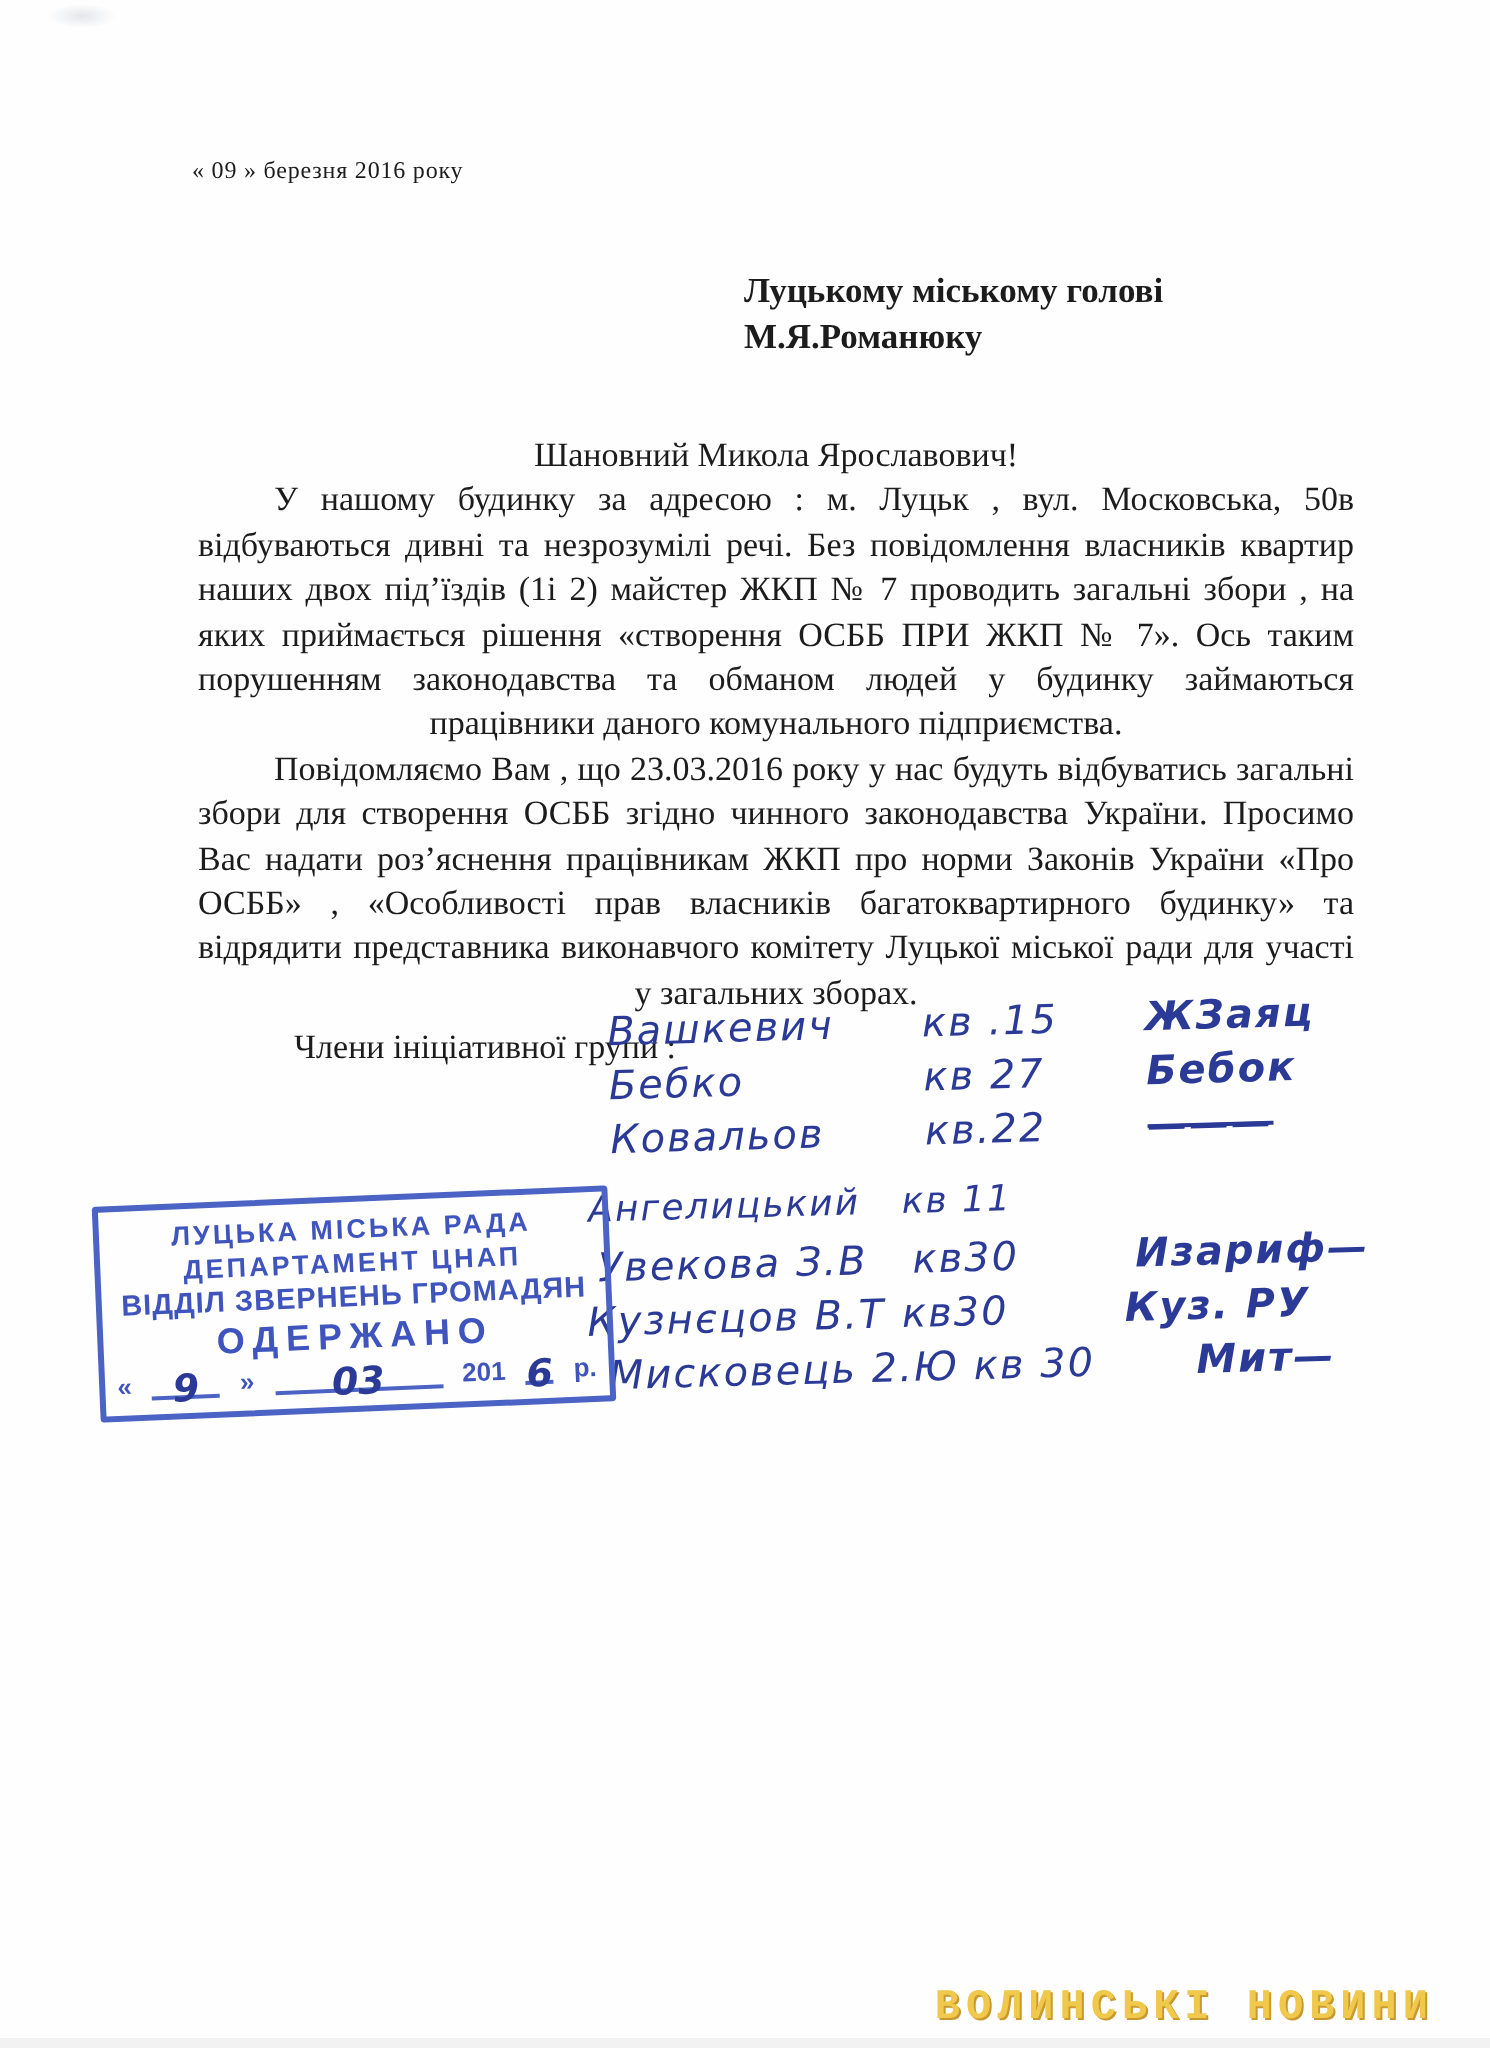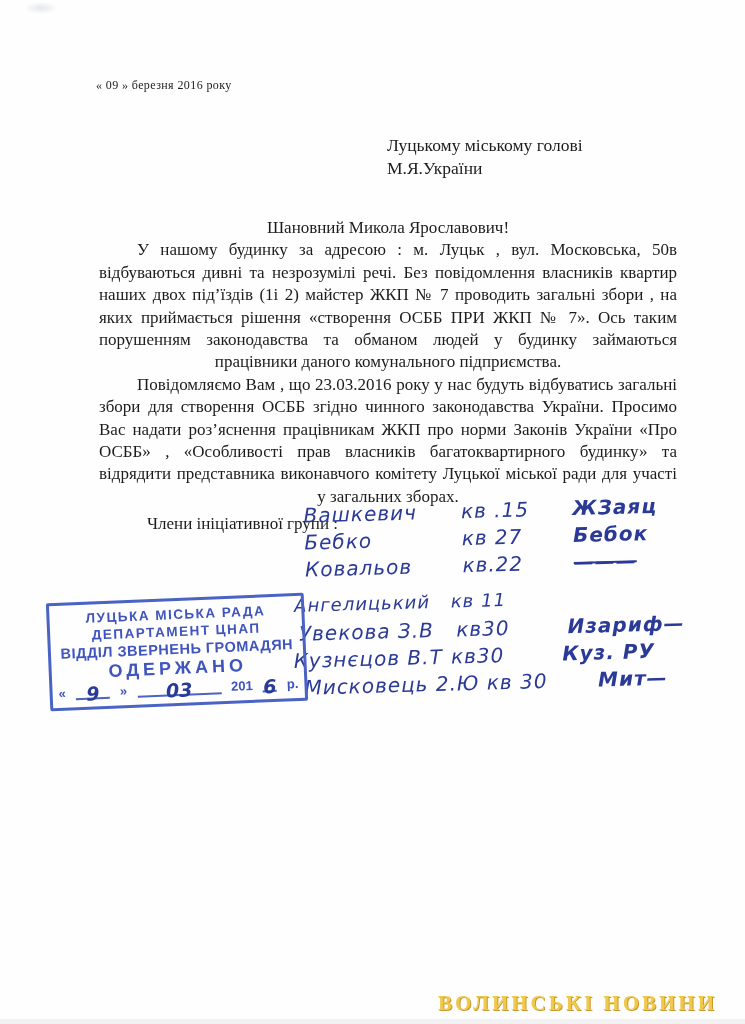--- a/index.html
+++ b/index.html
@@ -6,21 +6,21 @@
   .page{
     position:relative;width:745px;height:1024px;margin:0 auto;
     background:#fefefe;overflow:hidden;
     font-family:"Liberation Serif", serif;color:#1c1c1c;
   }
   .smudge{
     position:absolute;left:24px;top:2px;width:34px;height:12px;border-radius:50%;
     background:radial-gradient(closest-side,#d9dce2,rgba(255,255,255,0));opacity:.7;
   }
   .date-line{position:absolute;left:96px;top:78px;font-size:12px;letter-spacing:.4px;}
-  .addressee{position:absolute;left:387px;top:134px;font-weight:normal;font-size:17.5px;line-height:23px;}
+  .addressee{position:absolute;left:372px;top:134px;font-weight:bold;font-size:17.5px;line-height:23px;}
   .body-block{position:absolute;left:99px;top:217px;width:578px;font-size:17px;line-height:22.4px;}
   .salutation{text-align:center;margin:0;}
   .para{margin:0;text-align:justify;text-align-last:center;text-indent:38px;}
   .members-label{position:absolute;left:99px;top:514px;font-size:17px;margin-left:48px;}
   
   .sigs{
     position:absolute;left:306px;top:498px;width:400px;
     font-family:"DejaVu Sans", sans-serif;font-style:italic;
     color:#2a3a96;transform:rotate(-1.6deg);
   }
@@ -49,38 +49,38 @@
   .blank{display:inline-block;border-bottom:2px solid #4a63c4;text-align:center;line-height:10px;}
   .blank.day{width:34px;}
   .blank.month{width:84px;}
   .blank.yr{width:14px;}
   .hand-digit{
     font-family:"DejaVu Sans", sans-serif;font-style:italic;font-weight:bold;
     color:#2a3a96;font-size:19px;position:relative;top:4px;
   }
   .watermark{
     position:absolute;right:28px;bottom:8px;
-    font-family:Liberation Serif, serif;font-weight:bold;
+    font-family:Liberation Mono, monospace;font-weight:bold;
     font-size:21px;letter-spacing:3px;
     color:#f0c84c;text-shadow:1px 1px 0 #c9992e;
   }
   .bottom-strip{position:absolute;left:0;right:0;bottom:0;height:5px;background:#f2f2f2;}
 </style>
 </head>
 <body>
 
 <div class="page">
 
   <div class="smudge"></div>
 
   <div class="date-line">« 09 » березня  2016 року</div>
 
   <div class="addressee">
     <div>Луцькому міському голові</div>
-    <div>М.Я.України</div>
+    <div>М.Я.Романюку</div>
   </div>
 
   <div class="body-block">
     <div class="salutation">Шановний Микола Ярославович!</div>
     <p class="para">У нашому будинку за адресою : м. Луцьк , вул. Московська, 50в відбуваються дивні та незрозумілі речі. Без повідомлення власників квартир наших двох під’їздів (1і 2) майстер ЖКП № 7 проводить загальні збори , на яких приймається  рішення «створення ОСББ ПРИ  ЖКП № 7». Ось таким порушенням законодавства та обманом людей у будинку займаються працівники даного комунального підприємства.</p>
     <p class="para">Повідомляємо Вам , що 23.03.2016 року у нас будуть відбуватись загальні збори для створення ОСББ згідно чинного законодавства України. Просимо Вас надати роз’яснення працівникам ЖКП про норми Законів України «Про ОСББ» , «Особливості прав власників багатоквартирного будинку» та відрядити представника виконавчого комітету Луцької міської ради для участі у загальних зборах.</p>
   </div>
 
   <div class="members-label">Члени ініціативної групи :</div>
 

